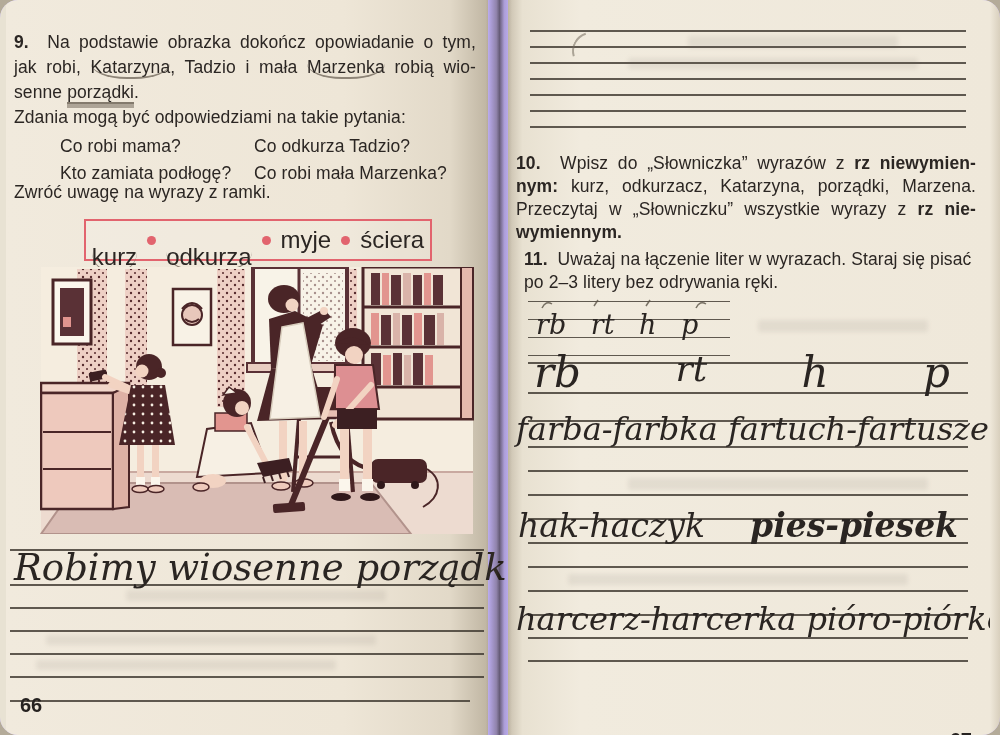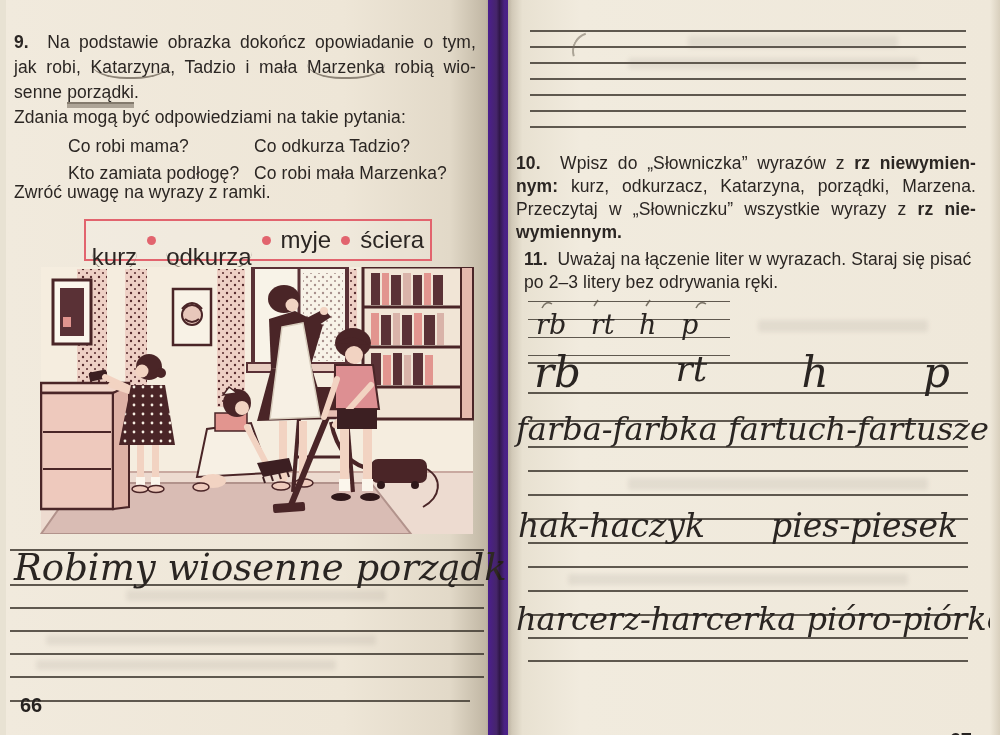--- a/index.html
+++ b/index.html
@@ -1,16 +1,16 @@
 <!DOCTYPE html>
 <html><head>
 <meta charset="utf-8">
 <style>
   html,body{margin:0;padding:0;background:#b4ab99;font-family:"Liberation Sans",sans-serif;}
-  .scan{position:relative;width:1000px;height:735px;overflow:hidden;background:#4c1d95;}
+  .scan{position:relative;width:1000px;height:735px;overflow:hidden;background:#c4b5fd;border-radius:18px;}
   .page{position:absolute;top:0;height:735px;}
   .page-left{left:6px;width:482px;background:linear-gradient(to right,#f1eadd 0%,#eee6d7 70%,#e2d9c8 92%,#bfb5a2 100%);}
   .page-right{left:508px;width:482px;background:linear-gradient(to right,#c9c0ae 0%,#e8e1d1 3%,#f1ebde 15%,#efe8da 100%);}
   .edge-left{position:absolute;left:0;top:0;width:6px;height:735px;background:#e8e2d3;border-right:1px solid #9a9181;}
   .edge-right{position:absolute;right:0;top:0;width:10px;height:735px;background:linear-gradient(to right,#efe8da,#d8cfbd);}
   .spine{position:absolute;left:486px;top:0;width:26px;height:735px;
          background:linear-gradient(to right,rgba(60,50,38,0) 0%,rgba(60,50,38,.38) 40%,rgba(25,18,10,.55) 52%,rgba(60,50,38,.18) 70%,rgba(60,50,38,0) 100%);}
   .txt{position:absolute;color:#2b2623;font-size:17.5px;line-height:25px;letter-spacing:.1px;}
   .b{font-weight:bold;}
   .jl{text-align:justify;text-align-last:justify;}
@@ -38,21 +38,21 @@
 
   <div class="page page-left">
 
     <div class="txt" style="left:8px;top:30px;width:462px;">
       <div class="jl"><span class="b">9.</span>&nbsp; <span>Na podstawie obrazka dokończ opowiadanie o tym,</span></div>
       <div class="jl"><span>jak robi, </span><span class="pencil">Katarzyna</span><span>, Tadzio i mała </span><span class="pencil">Marzenka</span><span> robią wio-</span></div>
       <div><span>senne </span><span class="pencil2">porządki</span><span>.</span></div>
       <div>Zdania mogą być odpowiedziami na takie pytania:</div>
     </div>
 
-    <div class="txt qcol" style="left:62px;top:133px;line-height:27px;">
+    <div class="txt qcol" style="left:54px;top:133px;line-height:27px;">
       <div>Co robi mama?</div>
       <div>Kto zamiata podłogę?</div>
     </div>
     <div class="txt qcol" style="left:248px;top:133px;line-height:27px;">
       <div>Co odkurza Tadzio?</div>
       <div>Co robi mała Marzenka?</div>
     </div>
 
     <div class="txt" style="left:8px;top:180px;">Zwróć uwagę na wyrazy z ramki.</div>
 
@@ -290,21 +290,21 @@
       <span class="cursive" style="position:static;font-size:42px;">rb</span>
       <span class="cursive" style="position:static;font-size:36px;">rt</span>
       <span class="cursive" style="position:static;font-size:42px;">h</span>
       <span class="cursive" style="position:static;font-size:42px;">p</span>
     </div>
 
     <div class="cursive" style="left:8px;top:410px;font-size:32px;">farba-farbka fartuch-fartuszek</div>
 
     <div class="bigrow" style="left:10px;top:506px;width:440px;">
       <span class="cursive" style="position:static;font-size:33px;">hak-haczyk</span>
-      <span class="cursive" style="position:static;font-size:33px;">pies-piesek</span>
+      <span class="cursive" style="position:static;font-size:33px;font-weight:bold;">pies-piesek</span>
     </div>
 
     <div class="cursive" style="left:8px;top:600px;font-size:32px;">harcerz-harcerka pióro-piórko</div>
 
     <div class="pgnum" style="right:18px;top:729px;">67</div>
 
     <div class="ghost" style="left:180px;top:36px;width:210px;height:12px;"></div>
     <div class="ghost" style="left:120px;top:58px;width:290px;height:11px;"></div>
     <div class="ghost" style="left:250px;top:320px;width:170px;height:12px;"></div>
     <div class="ghost" style="left:120px;top:478px;width:300px;height:12px;"></div>

